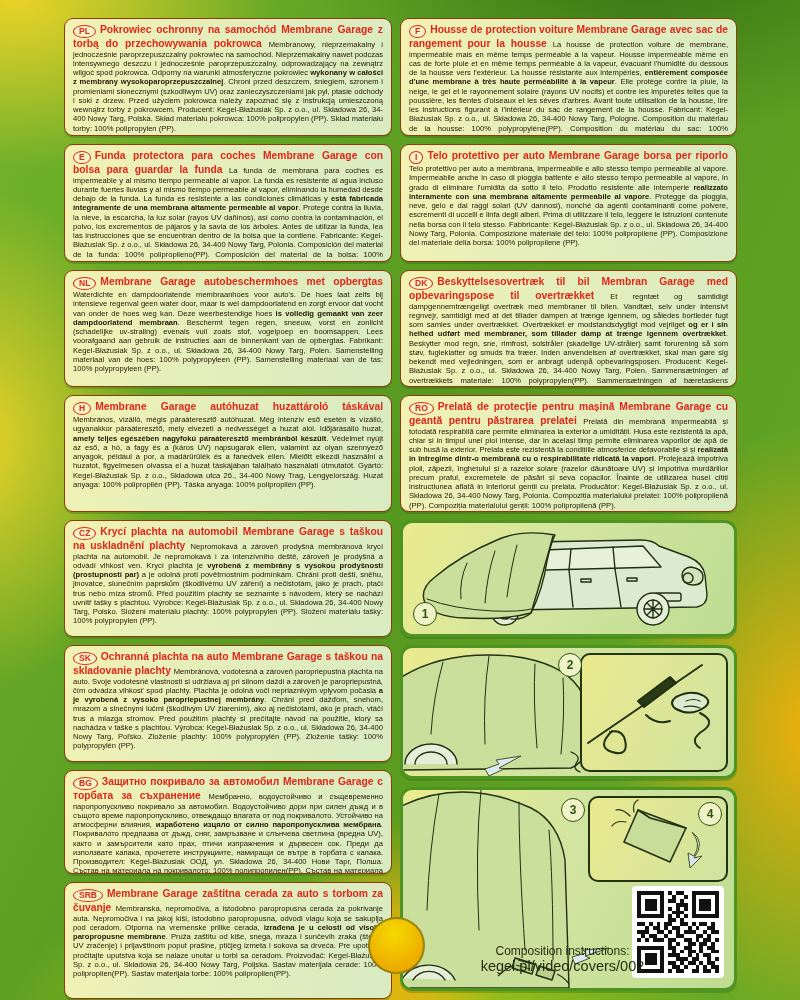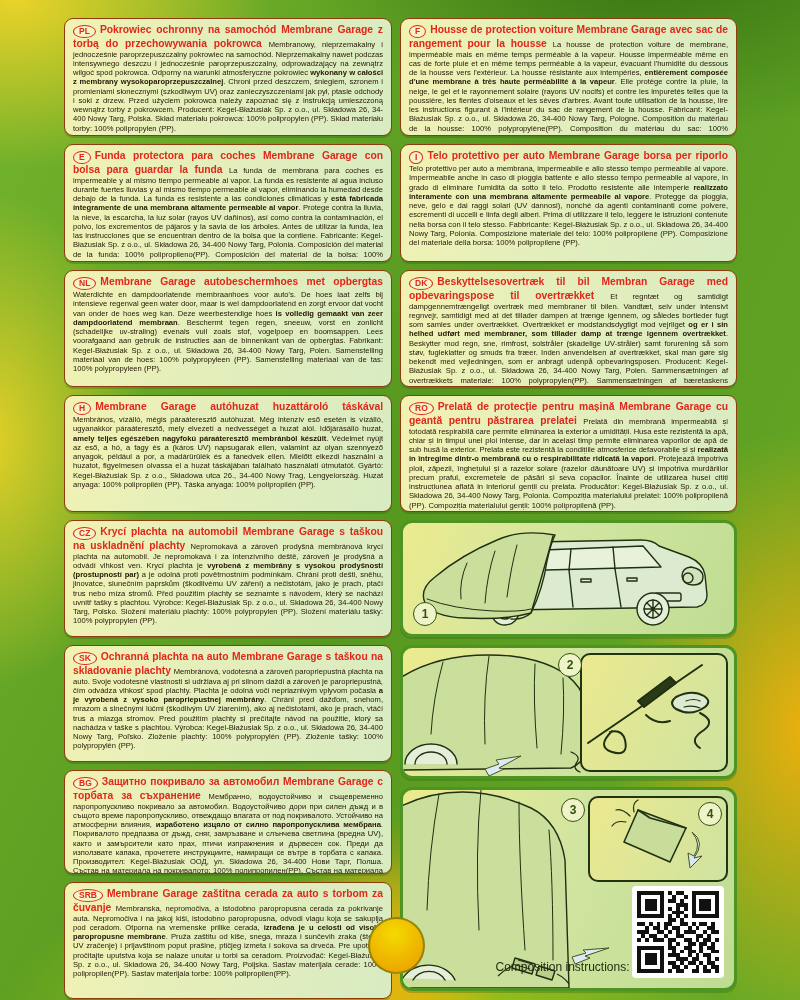--- a/index.html
+++ b/index.html
@@ -438,18 +438,19 @@
           <div style="grid-area: 21 / 11;"></div>
           <div style="grid-area: 21 / 12;"></div>
           <div style="grid-area: 21 / 15;"></div>
           <div style="grid-area: 21 / 16;"></div>
           <div style="grid-area: 21 / 18;"></div>
           <div style="grid-area: 21 / 19;"></div>
           <div style="grid-area: 21 / 21;"></div>
         </div>
       <div class="install">
         <div class="lab">Composition instructions:</div>
+        <div class="url">kegel.pl/video/covers/002</div>
       </div>
     </div>
   </div>
 
   <div class="keyhole"></div>
 </div>
 
 </body></html>

